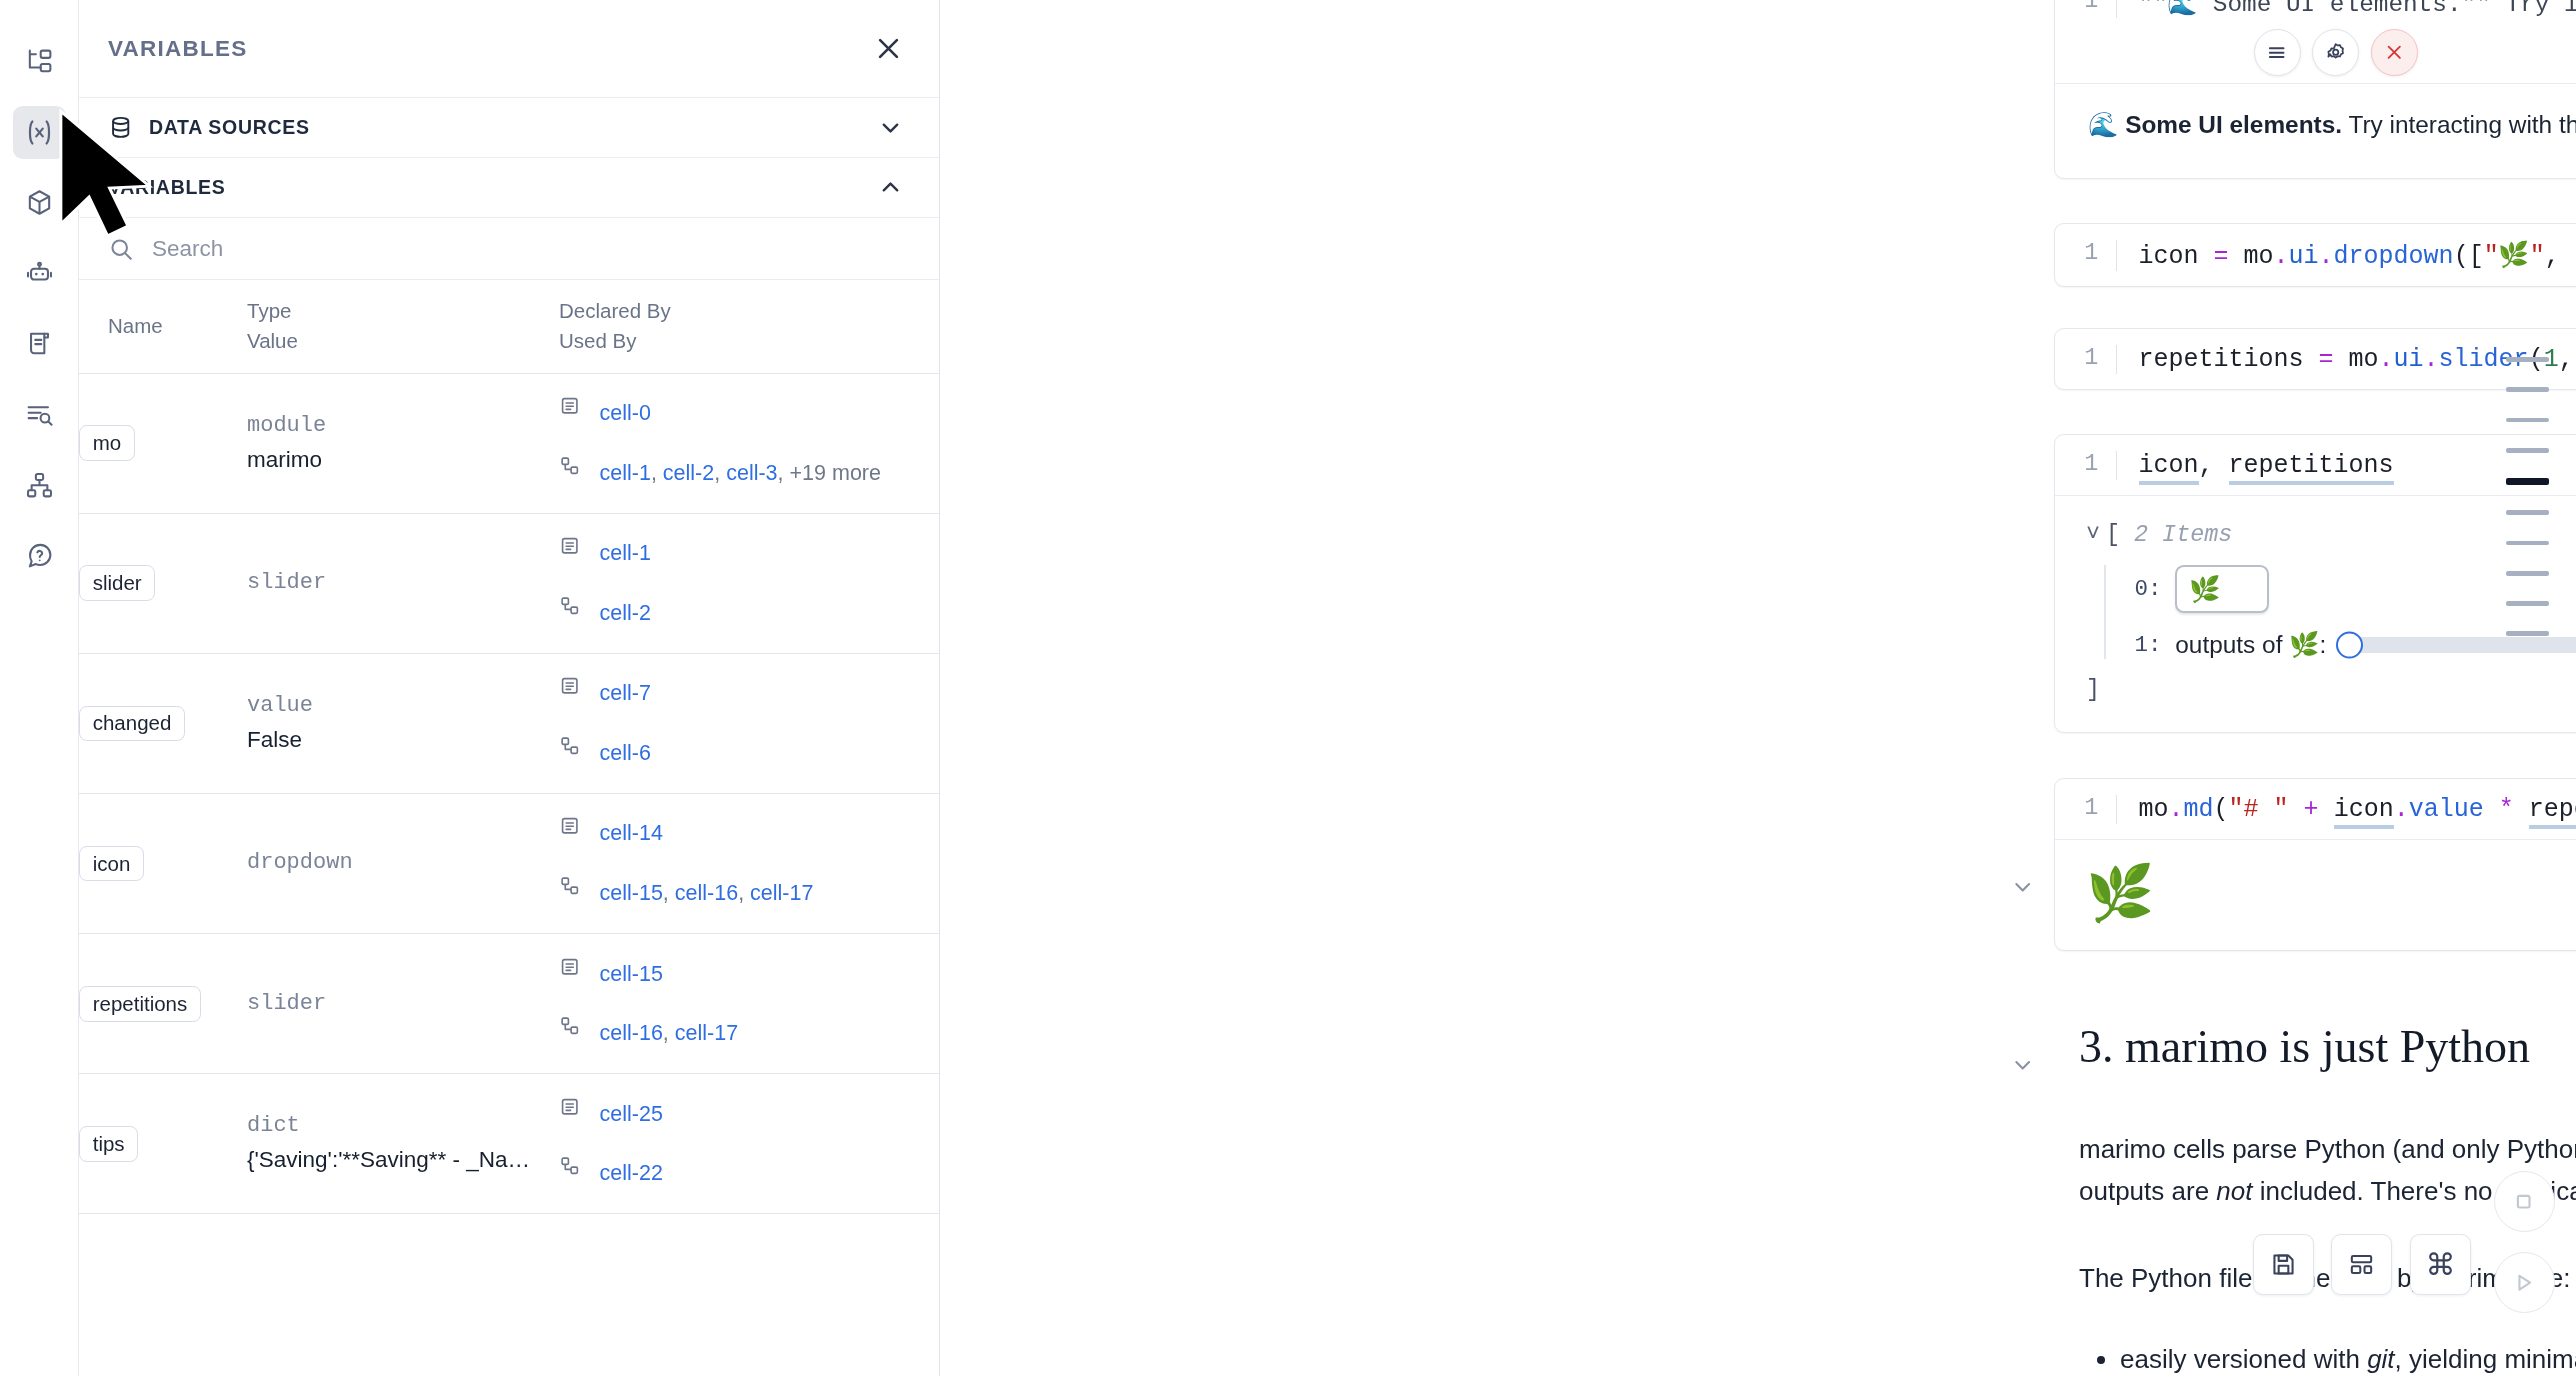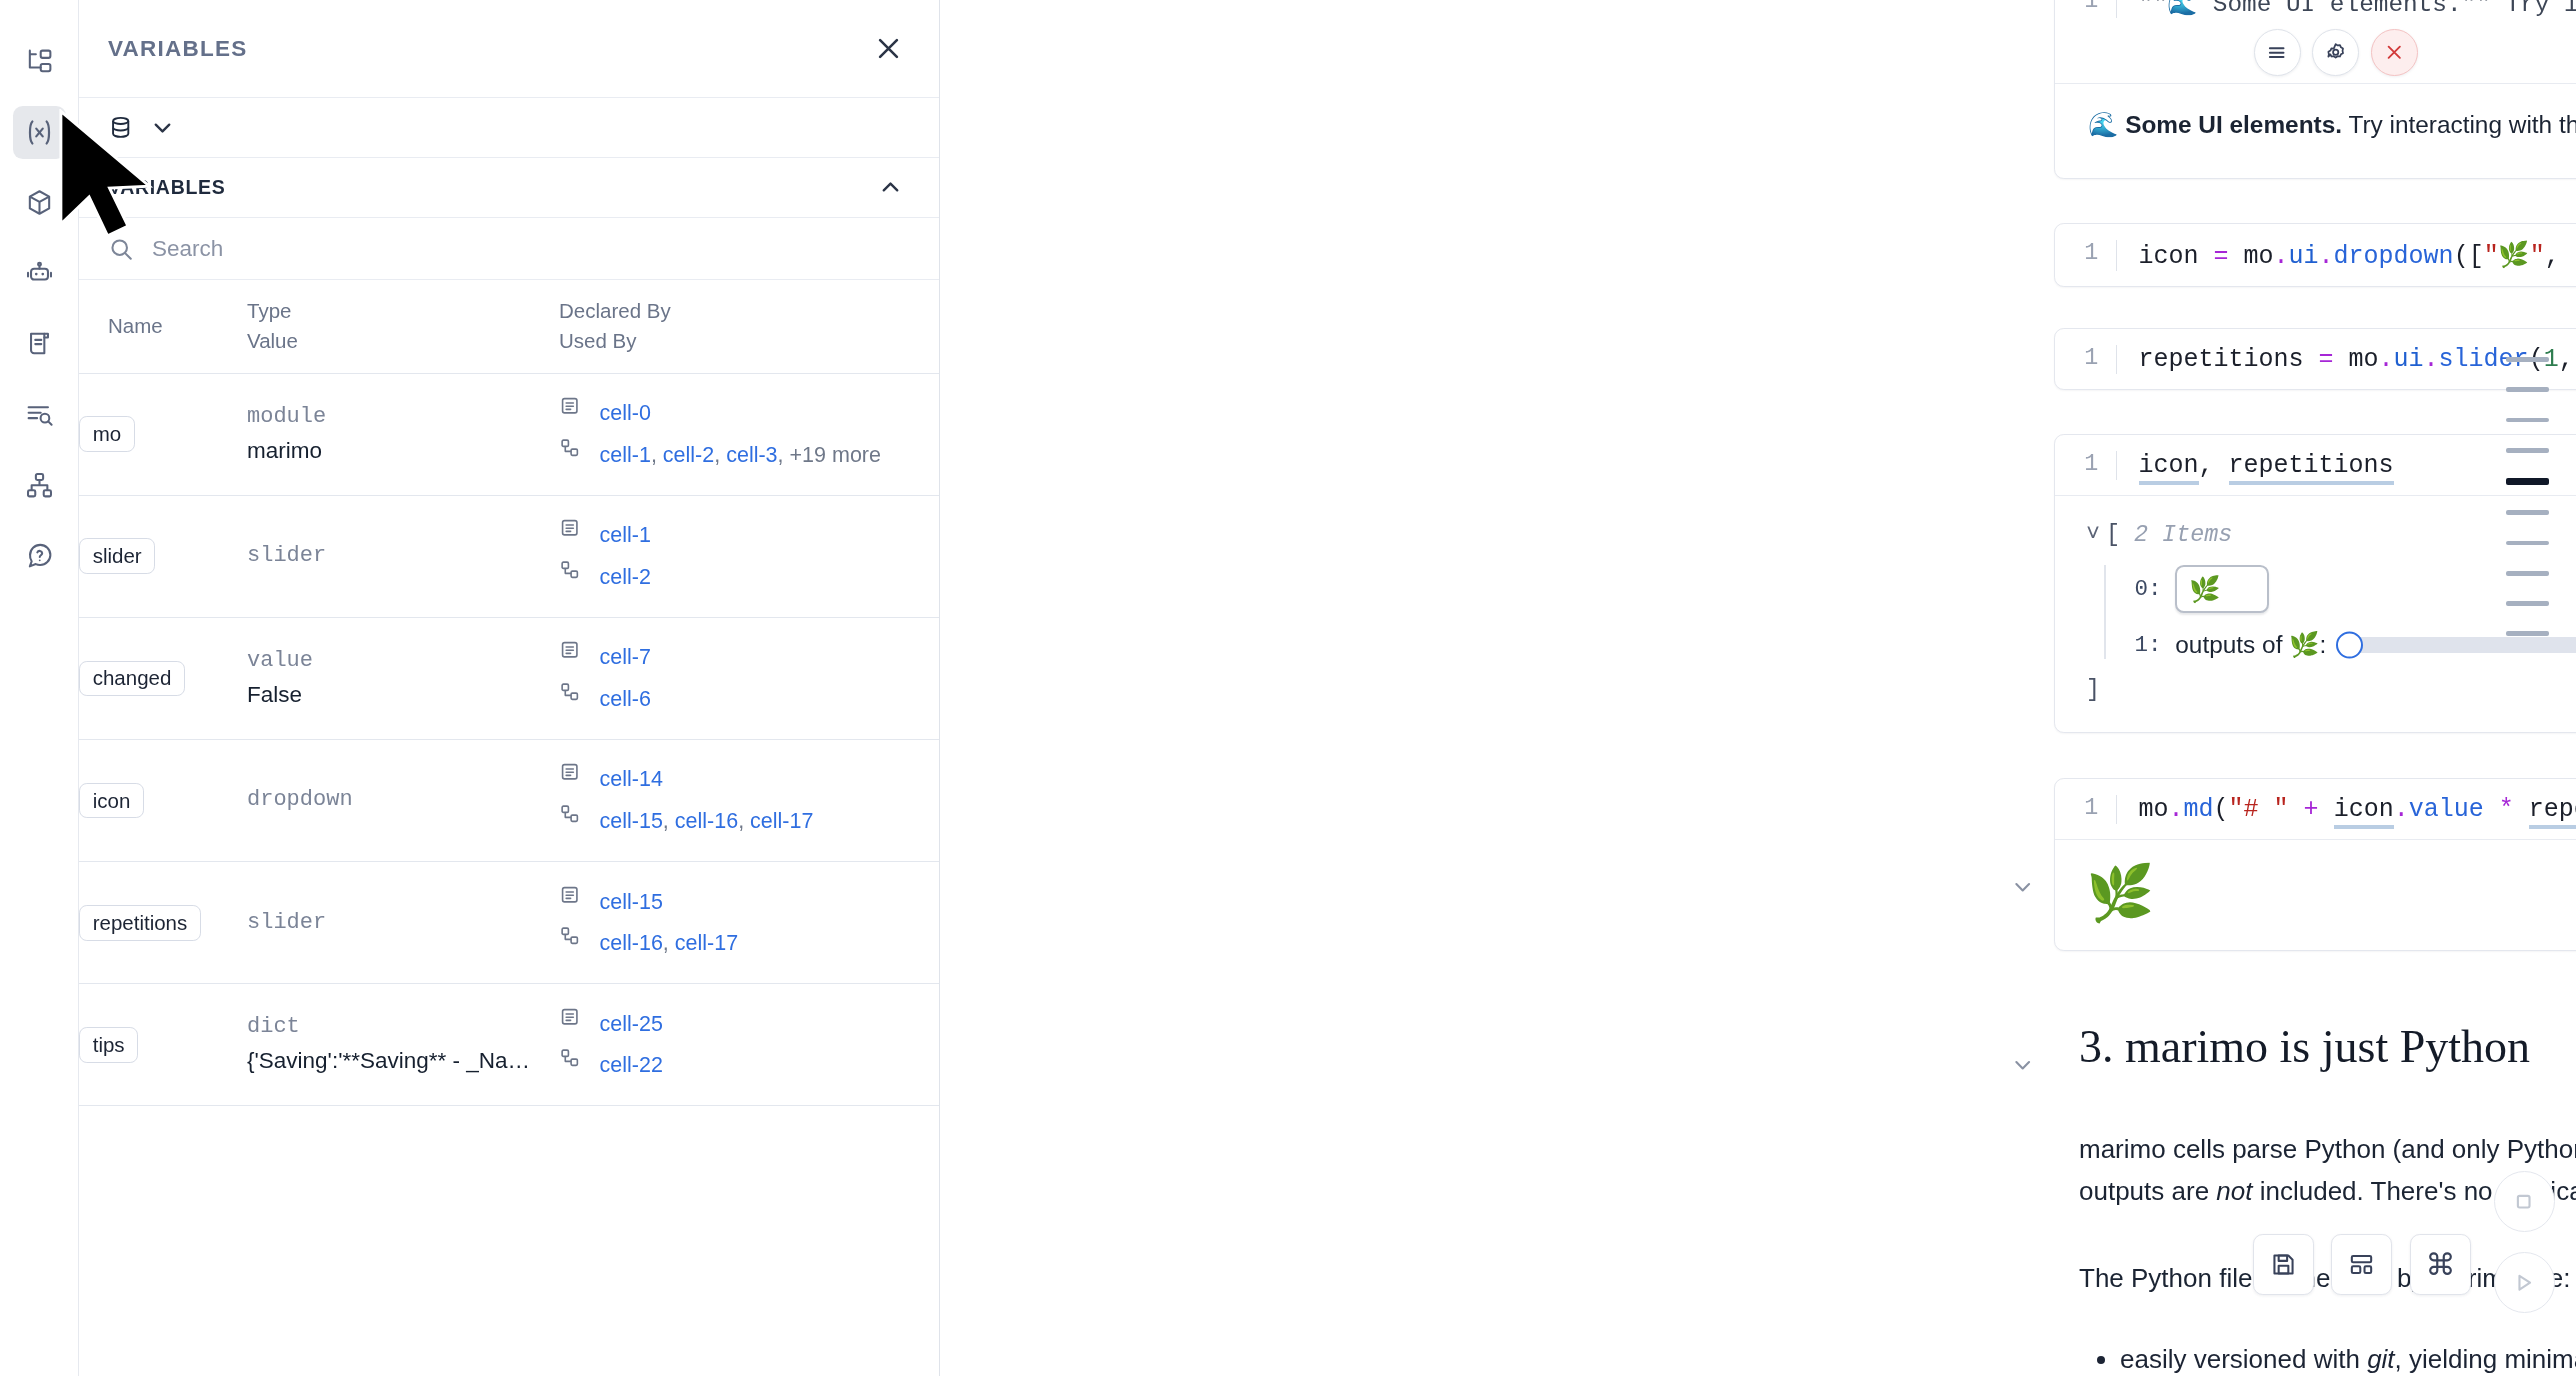--- a/index.html
+++ b/index.html
@@ -88,21 +88,21 @@
     padding: 4.9px 12.7px; font-size: 20.5px; color: #1c2434; background: #fff;
     white-space: nowrap;
   }
   .tv-type {
     font-family: "Liberation Mono", monospace;
     font-size: 22px; color: #7b8497; line-height: 1.55;
   }
   .tv-val { font-size: 22.5px; color: #16202f; line-height: 1.55;
     white-space: nowrap; overflow: hidden; text-overflow: ellipsis; max-width: 293px; }
   .usedline { display: flex; align-items: flex-start; gap: 19px; line-height: 1.7; }
-  .usedline + .usedline { margin-top: 5px; }
+  .usedline + .usedline { margin-top: 23px; }
   .usedline .gl { display: flex; color: #6d7689; flex: 0 0 auto; }
   .cellref { color: #2f6ee0; font-size: 21.5px; }
   .more { color: #6f7889; font-size: 21.5px; }
 
   
   .notebook { flex: 1 1 auto; position: relative; height: 100%; background:#fff; overflow: hidden; }
 
   .cell-wrap { position: absolute; }
 
   .codecell {
@@ -284,20 +284,21 @@
     </div>
 
     <div class="section-row">
       <span class="db-ico">
         <svg width="25.4" height="25.4" viewBox="0 0 24 24" fill="none" stroke="currentColor" stroke-width="1.8">
           <ellipse cx="12" cy="5.6" rx="7.2" ry="2.9"></ellipse>
             <path d="M4.8 5.6v6.1c0 1.6 3.2 2.9 7.2 2.9s7.2-1.3 7.2-2.9V5.6"></path>
           <path d="M4.8 11.7v6.1c0 1.6 3.2 2.9 7.2 2.9s7.2-1.3 7.2-2.9v-6.1"></path>
         </svg>
       </span>
+      <span class="label">DATA SOURCES</span>
       <span class="icon-btn">
         <svg width="27" height="27" viewBox="0 0 24 24" fill="none" stroke="currentColor" stroke-width="2.1" stroke-linecap="round" stroke-linejoin="round">
             <path d="M6 9.5l6 6 6-6"></path>
           </svg>
       </span>
     </div>
 
     <div class="section-row">
       <span class="label">VARIABLES</span>
       <span class="icon-btn">

